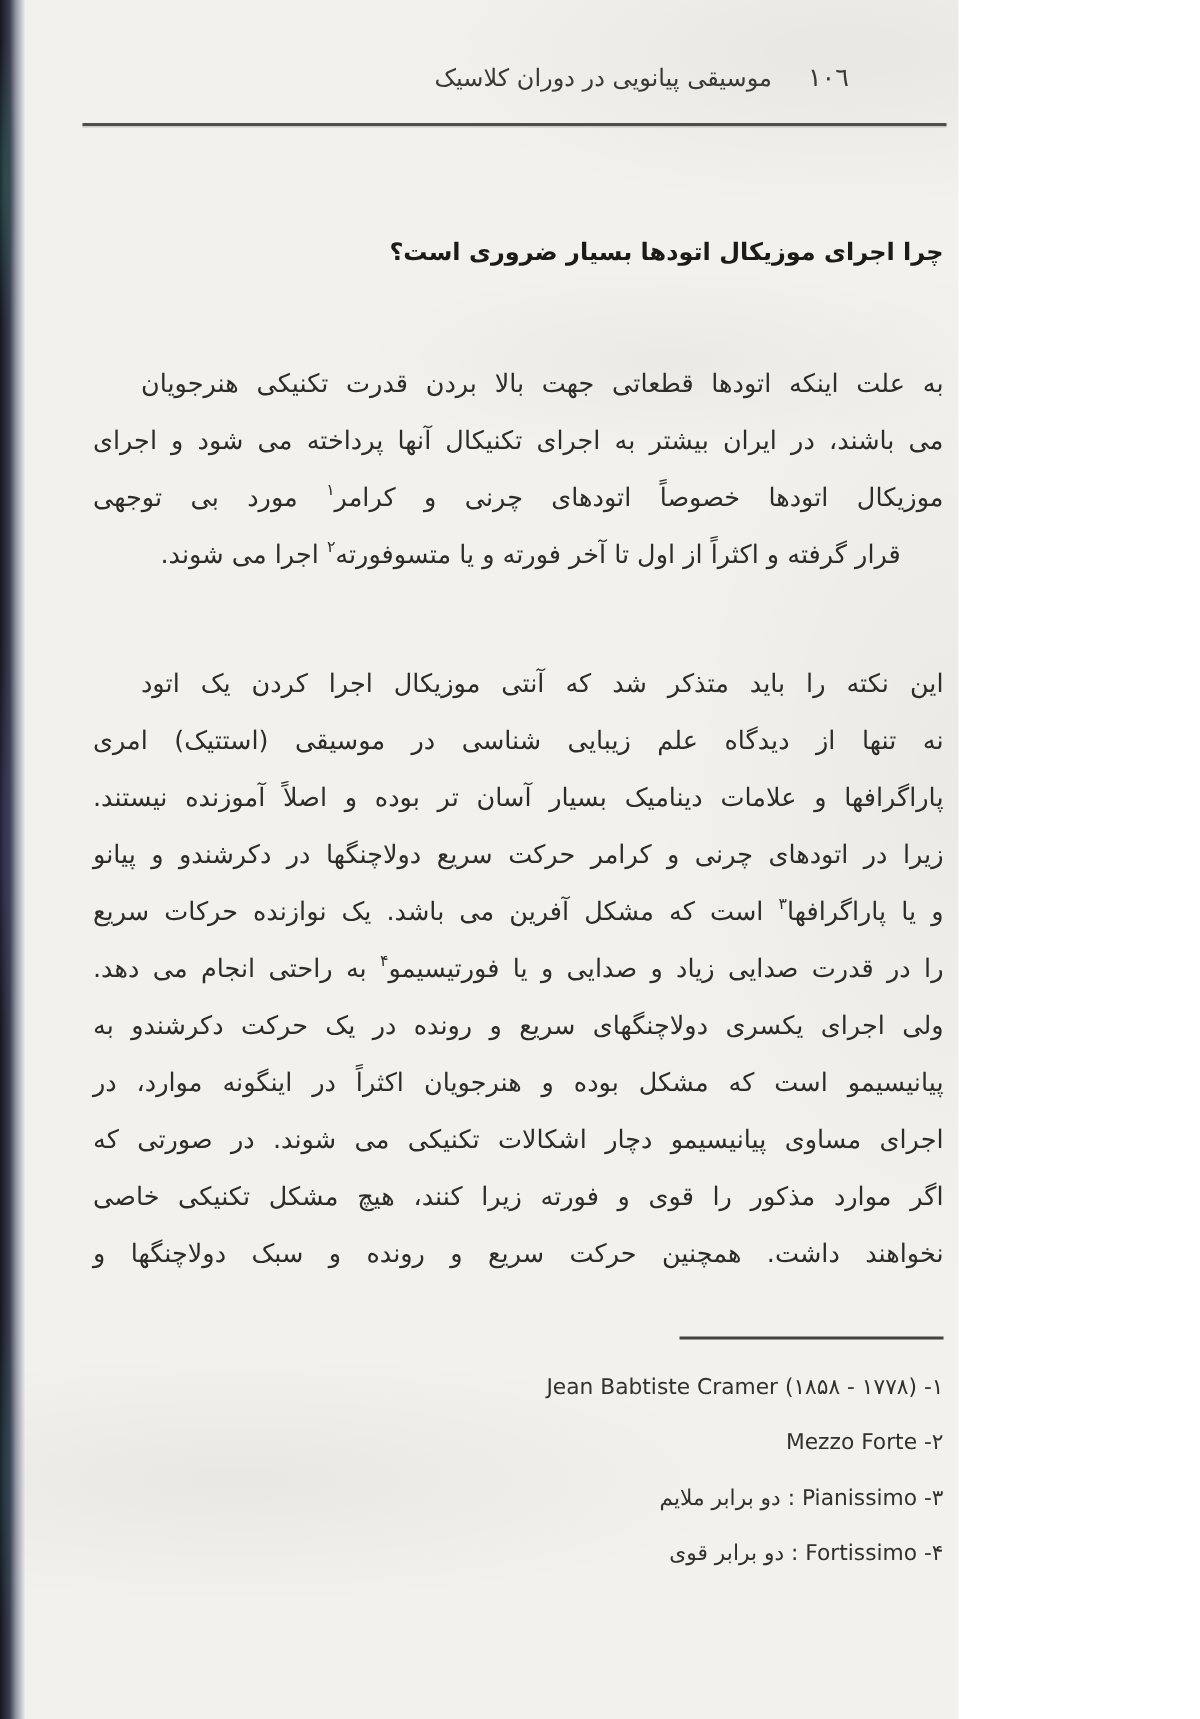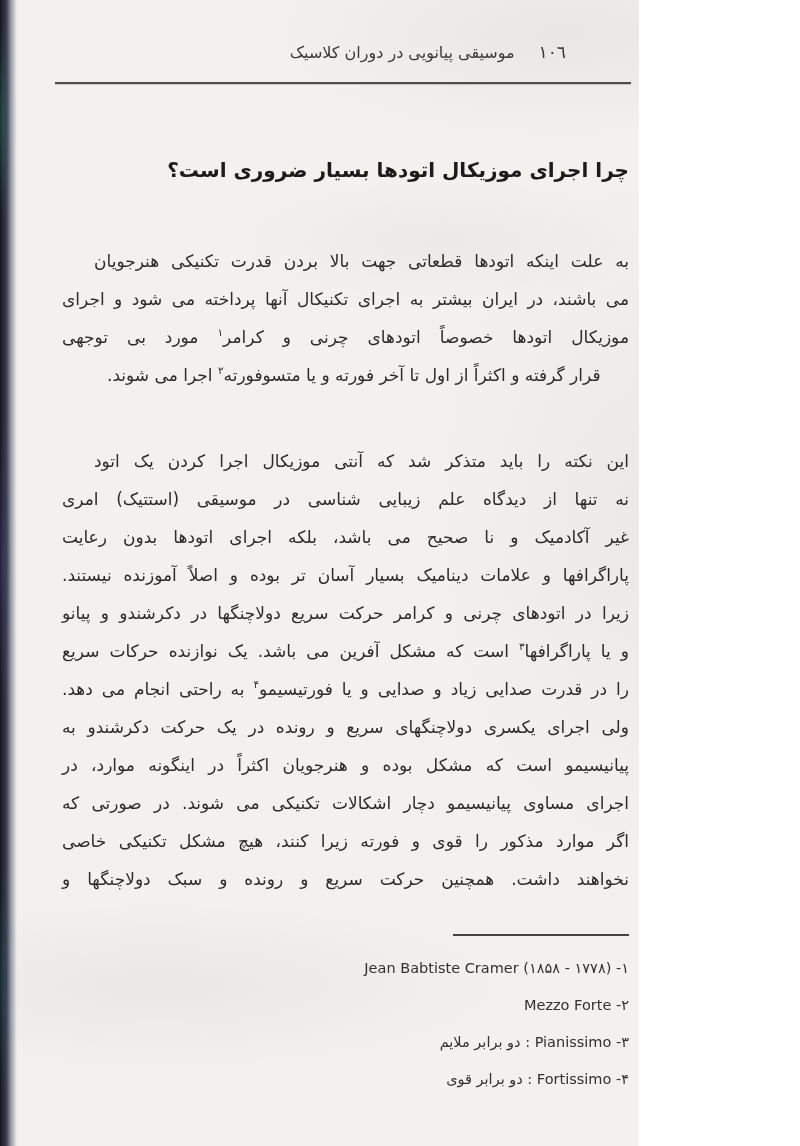--- a/index.html
+++ b/index.html
@@ -37,21 +37,21 @@
   }
   .header-title{letter-spacing:0;}
   .header-num{font-size:17px;}
   .header-rule{
     height:2px;background:#504e4a;
     margin:20px -2px 0 -7px;
     box-shadow:0 1px 0 rgba(80,78,74,0.25);
   }
   .heading{
     margin-top:74px;
-    font-size:20px;font-weight:bold;color:#1d1b19;
+    font-size:16px;font-weight:bold;color:#1d1b19;
     text-align:right;
   }
   .para{line-height:38px;font-size:17px;}
   .p1{margin-top:60px;}
   .p2{margin-top:48px;}
   .bl{
     text-align:justify;text-align-last:justify;
     white-space:normal;
   }
   .bl.fl{padding-left:32px;}   
@@ -92,21 +92,20 @@
     <div class="para p1">
       <div class="bl fl">به علت اینکه اتودها قطعاتی جهت بالا بردن قدرت تکنیکی هنرجویان</div>
       <div class="bl">می باشند، در ایران بیشتر به اجرای تکنیکال آنها پرداخته می شود و اجرای</div>
       <div class="bl"><span>موزیکال اتودها خصوصاً اتودهای چرنی و کرامر</span><sup class="fnref">۱</sup><span> مورد بی توجهی</span></div>
       <div class="bl endl"><span>قرار گرفته و اکثراً از اول تا آخر فورته و یا متسوفورته</span><sup class="fnref">۲</sup><span> اجرا می شوند.</span></div>
     </div>
 
     <div class="para p2">
       <div class="bl fl">این نکته را باید متذکر شد که آنتی موزیکال اجرا کردن یک اتود</div>
       <div class="bl">نه تنها از دیدگاه علم زیبایی شناسی در موسیقی (استتیک) امری</div>
-      <div class="bl">غیر آکادمیک و نا صحیح می باشد، بلکه اجرای اتودها بدون رعایت</div>
       <div class="bl">پاراگرافها و علامات دینامیک بسیار آسان تر بوده و اصلاً آموزنده نیستند.</div>
       <div class="bl">زیرا در اتودهای چرنی و کرامر حرکت سریع دولاچنگها در دکرشندو و پیانو</div>
       <div class="bl"><span>و یا پاراگرافها</span><sup class="fnref">۳</sup><span> است که مشکل آفرین می باشد. یک نوازنده حرکات سریع</span></div>
       <div class="bl"><span>را در قدرت صدایی زیاد و صدایی و یا فورتیسیمو</span><sup class="fnref">۴</sup><span> به راحتی انجام می دهد.</span></div>
       <div class="bl">ولی اجرای یکسری دولاچنگهای سریع و رونده در یک حرکت دکرشندو به</div>
       <div class="bl">پیانیسیمو است که مشکل بوده و هنرجویان اکثراً در اینگونه موارد، در</div>
       <div class="bl">اجرای مساوی پیانیسیمو دچار اشکالات تکنیکی می شوند. در صورتی که</div>
       <div class="bl">اگر موارد مذکور را قوی و فورته زیرا کنند، هیچ مشکل تکنیکی خاصی</div>
       <div class="bl">نخواهند داشت. همچنین حرکت سریع و رونده و سبک دولاچنگها و</div>
     </div>

